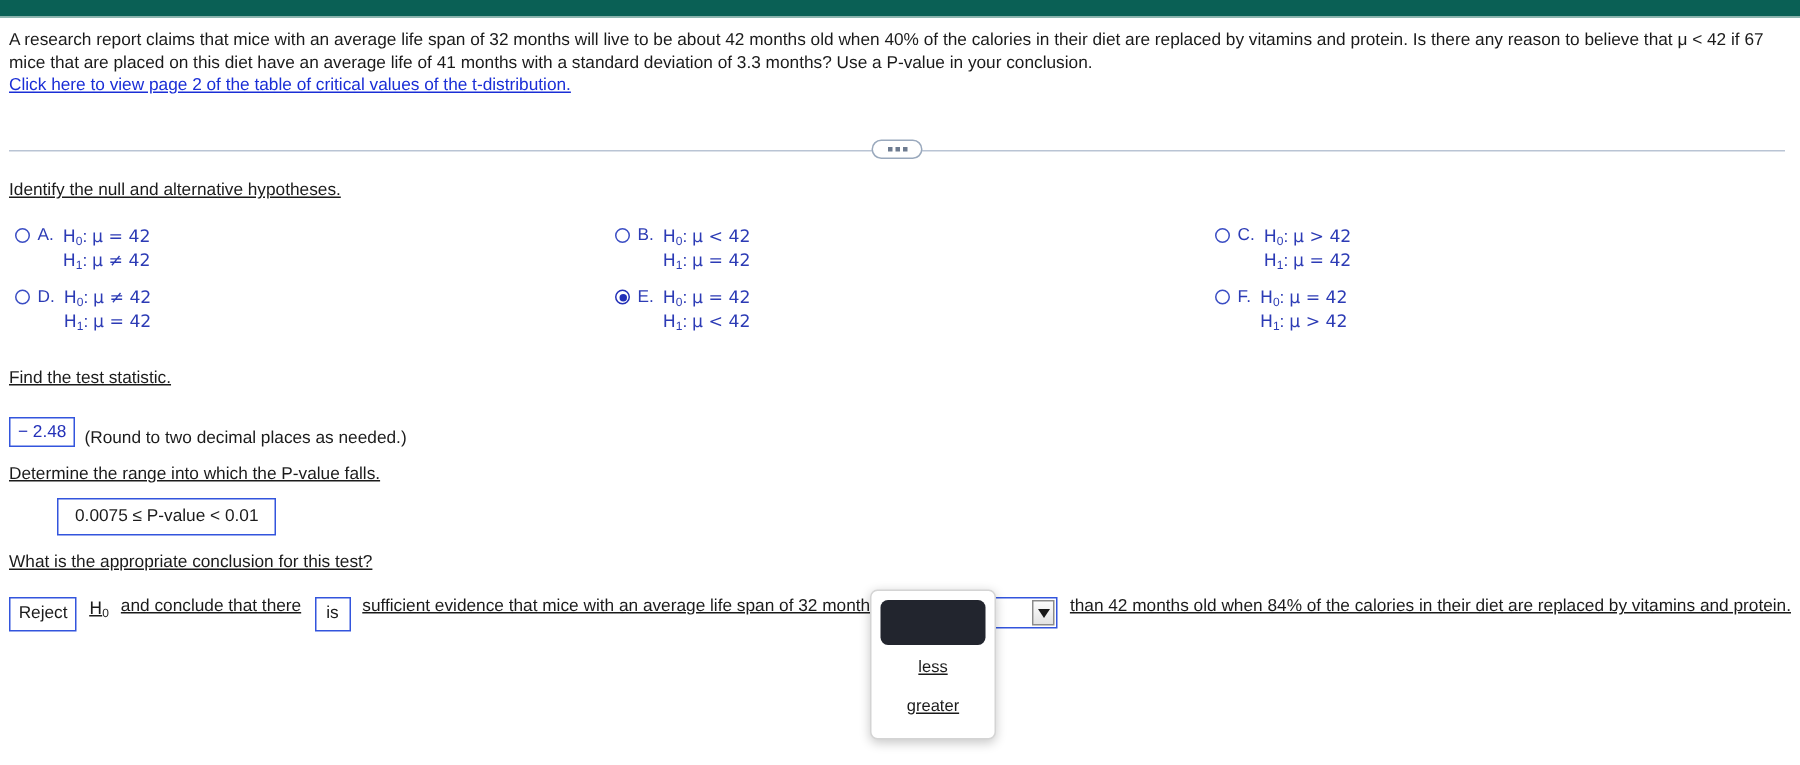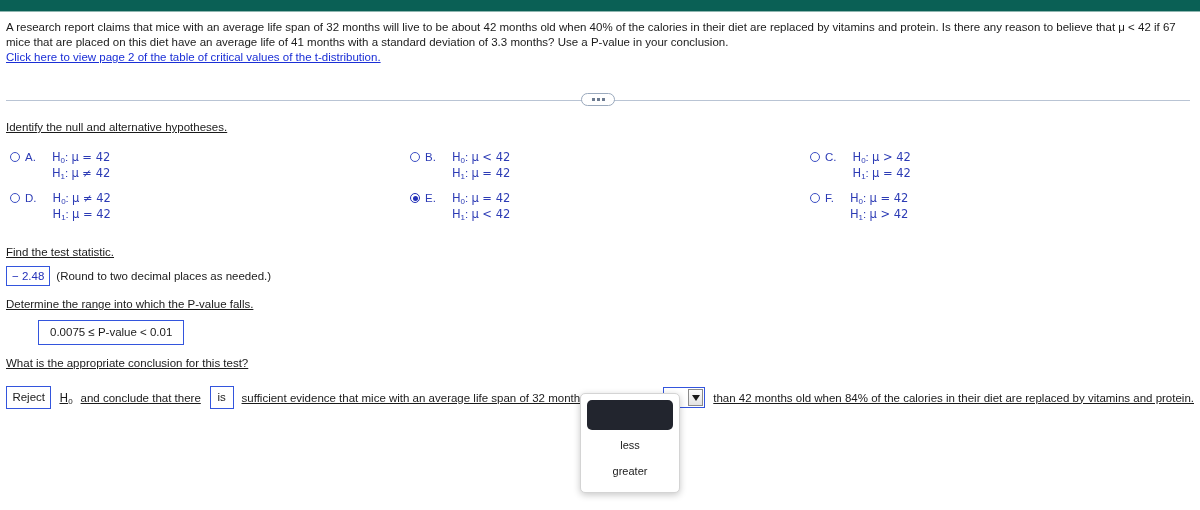--- a/index.html
+++ b/index.html
@@ -133,43 +133,43 @@
     border-radius: 50%;
     background: #2330b8;
   }
   .opt .letter {
     color: #2c3bb5;
     font-size: 11.5px;
     line-height: 14px;
     flex: none;
   }
   .opt .hyp {
-    margin-left: 11px;
+    margin-left: 1px;
     color: #2c3bb5;
     line-height: 14px;
     white-space: nowrap;
   }
   .opt .hyp div { line-height: 15px; }
   sub { font-size: 8px; vertical-align: baseline; position: relative; top: 2px; }
   .mu { font-family: "DejaVu Sans", sans-serif; }
 
   
   #opt-a { left: 4px;   top: 0px;  }
   #opt-b { left: 404px; top: 0px;  }
   #opt-c { left: 804px; top: 0px;  }
   #opt-d { left: 4px;   top: 41px; }
   #opt-e { left: 404px; top: 41px; }
   #opt-f { left: 804px; top: 41px; }
 
   
   .answer-row {
     display: flex;
-    align-items: center;
+    align-items: flex-end;
     gap: 6px;
-    margin-top: 8px;
+    margin-top: 20px;
   }
   .ans-box {
     border: 1.3px solid #3355dd;
     background: #ffffff;
     color: #2330b8;
     font-size: 11.5px;
     padding: 2px 5px;
     min-width: 44px;
     text-align: center;
     line-height: 14px;
@@ -188,21 +188,21 @@
     font-size: 11.5px;
     padding: 4px 11px;
     line-height: 15px;
     cursor: pointer;
     margin-left: 32px;
   }
 
   
   #conclusion-row {
     display: flex;
-    align-items: center;
+    align-items: flex-start;
     margin-top: 17px;
     flex-wrap: nowrap;
     font-size: 11.5px;
     white-space: nowrap;
   }
   .sel-box {
     border: 1.3px solid #3355dd;
     background: #ffffff;
     color: #1b1b1b;
     font-size: 11.5px;
@@ -246,27 +246,28 @@
     border-left: 4.5px solid transparent;
     border-right: 4.5px solid transparent;
     border-top: 6px solid #1a1a1a;
   }
 
   
   #dropdown-popup {
     position: absolute;
     left: 580px;
     top: 393px;
-    width: 100px;
+    width: 84px;
     background: #ffffff;
     border: 1px solid #d4d4d4;
     border-radius: 5px;
     box-shadow: 0 2px 7px rgba(0,0,0,0.22);
     padding: 6px 6px 8px 6px;
     z-index: 20;
+    text-decoration: underline;
   }
   .dd-item {
     text-align: center;
     font-size: 11px;
     color: #1b1b1b;
     padding: 7px 0;
     cursor: pointer;
     border-radius: 4px;
   }
   .dd-item.blank {

